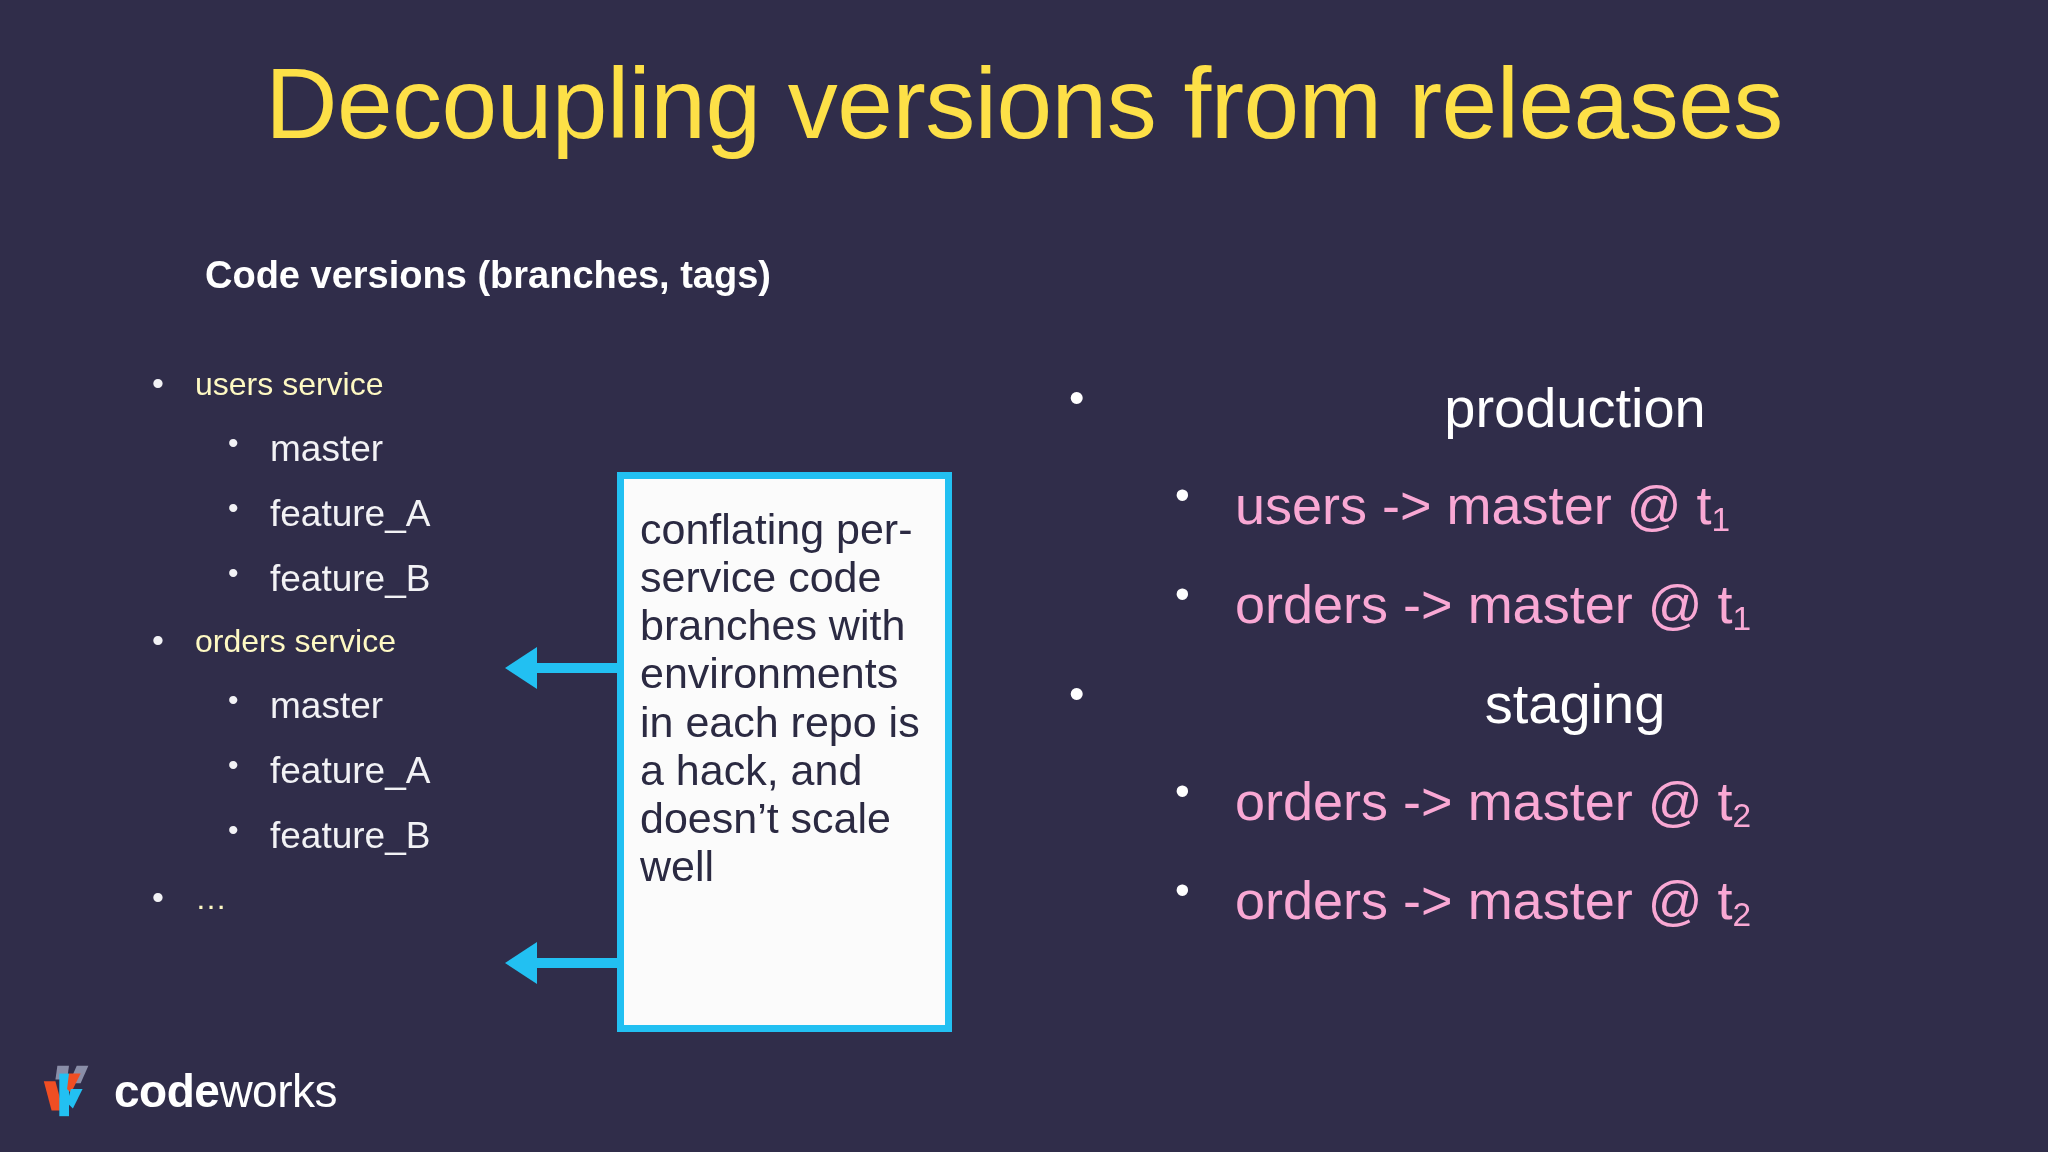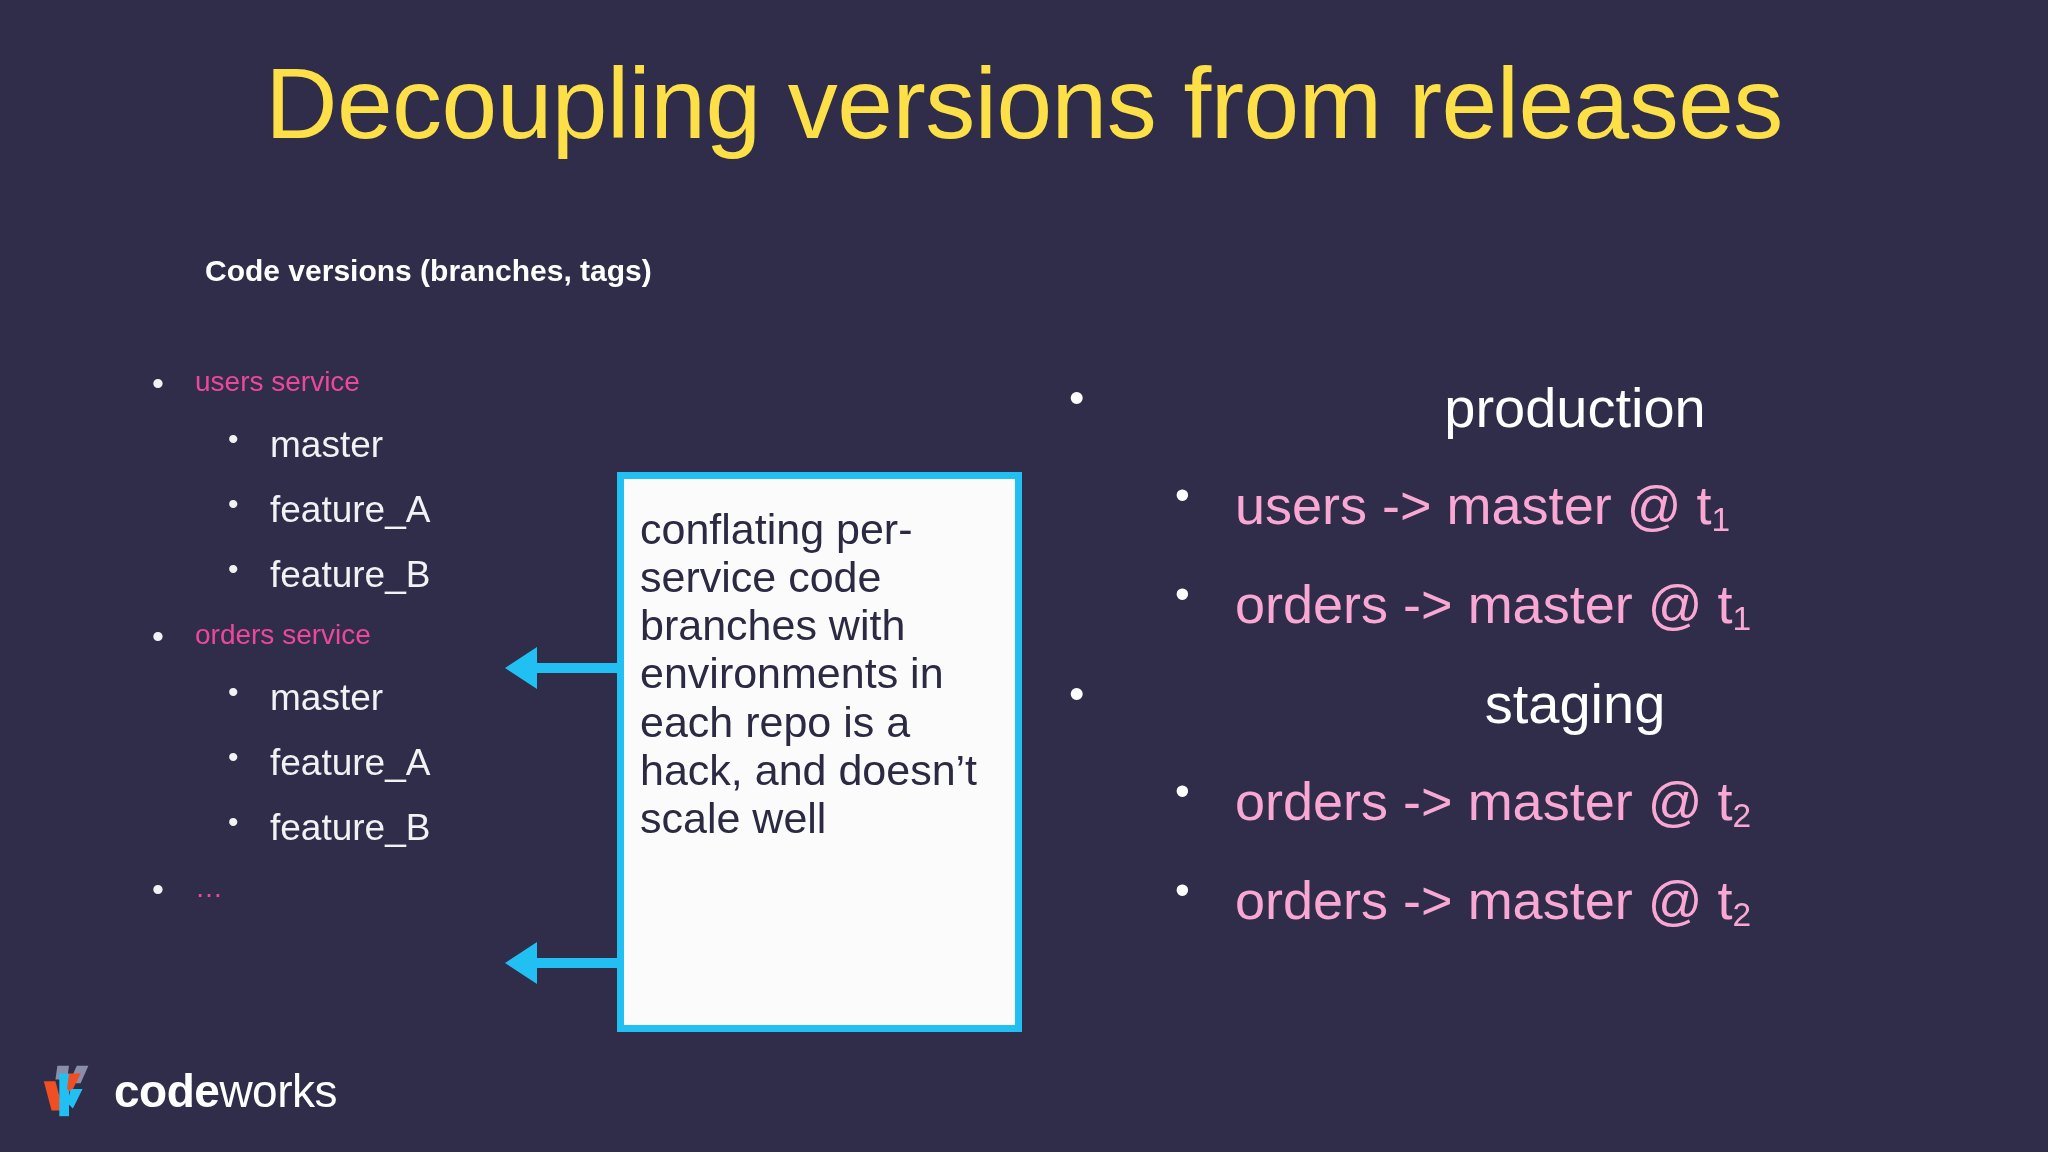--- a/index.html
+++ b/index.html
@@ -30,38 +30,38 @@
     font-weight: 400;
     letter-spacing: -0.5px;
     line-height: 1.1;
     white-space: nowrap;
   }
 
   
   .col-header {
     position: absolute;
     color: #ffffff;
-    font-size: 30px;
+    font-size: 38px;
     font-weight: bold;
     white-space: nowrap;
   }
   #header-left  { top: 254px; left: 205px; }
   #header-right { top: 254px; left: 1208px; }
 
   
   #left-col {
     position: absolute;
     top: 368px;
     left: 140px;
     width: 520px;
   }
   .l1 {
     position: relative;
-    color: #ec4899;
-    font-size: 28px;
+    color: #fef9c3;
+    font-size: 32px;
     line-height: 1.0;
     padding-left: 55px;
     margin-bottom: 30px;
     white-space: nowrap;
   }
   .l1::before {
     content: "\2022";
     position: absolute;
     left: 12px;
     top: -2px;
@@ -132,21 +132,21 @@
   .r2 sub {
     font-size: 0.62em;
     vertical-align: -0.22em;
   }
 
   
   #callout {
     position: absolute;
     left: 617px;
     top: 472px;
-    width: 405px;
+    width: 335px;
     height: 560px;
     background: #fbfbfb;
     border: 7px solid #22c0f2;
     box-sizing: border-box;
     z-index: 4;
   }
   #callout-text {
     position: absolute;
     left: 16px;
     top: 26px;

